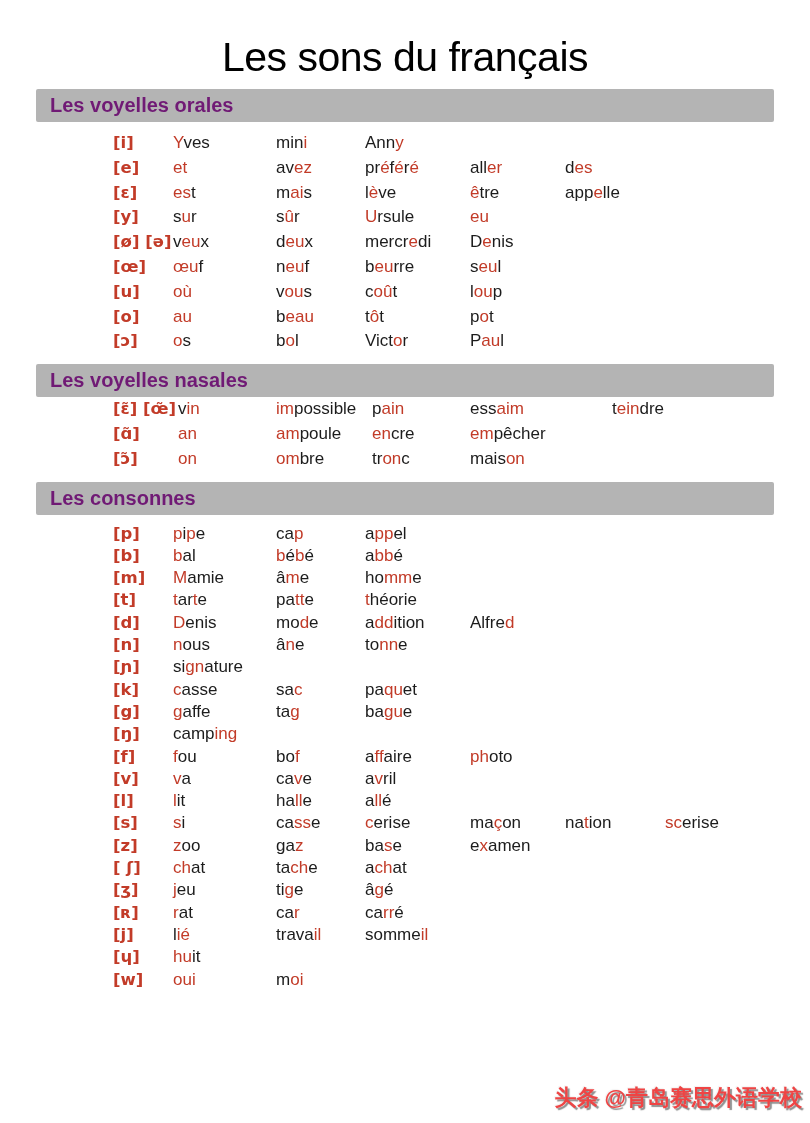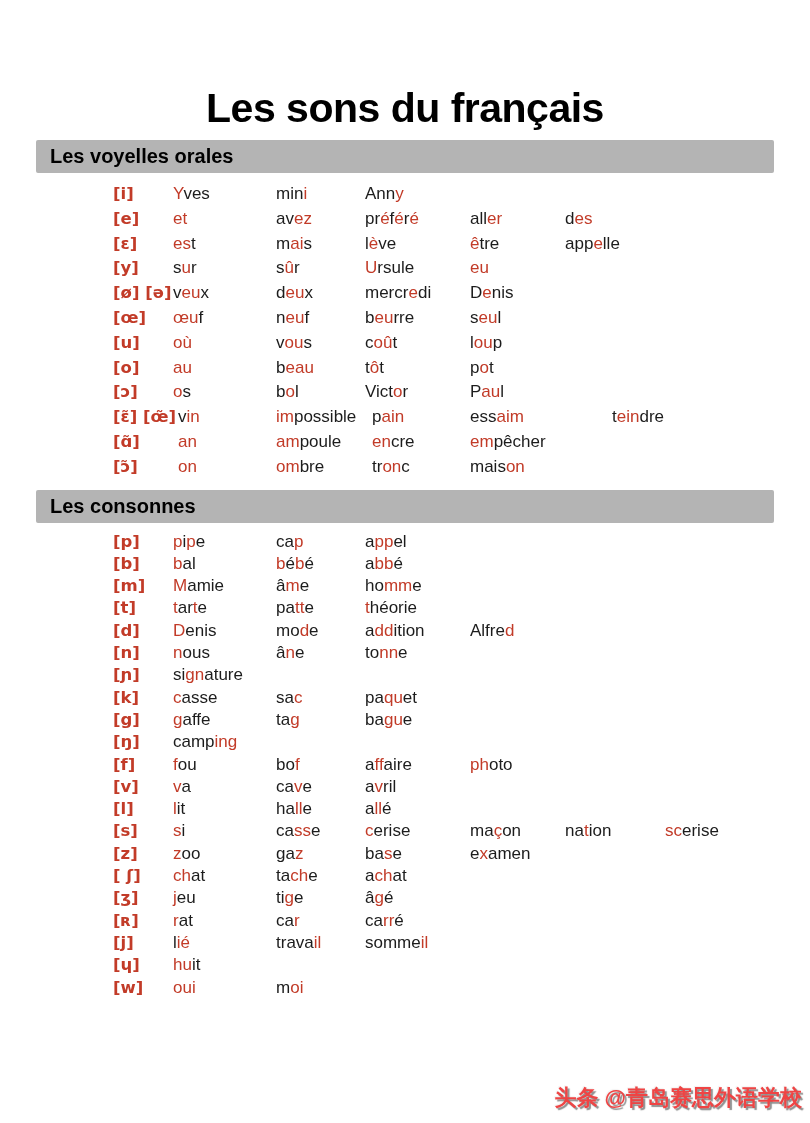--- a/index.html
+++ b/index.html
@@ -5,40 +5,40 @@
   html,body{margin:0;padding:0;background:#fff;}
   .page{
     position:relative;
     width:810px;height:1123px;
     background:#fff;
     overflow:hidden;
     font-family:"Liberation Sans","DejaVu Sans",sans-serif;
     color:#1c1c1c;
   }
   .title{
-    margin:84px 0 0 0;
+    margin:33px 0 0 0;
     text-align:center;
     font-size:41px;
-    font-weight:bold;
+    font-weight:normal;
     letter-spacing:-0.5px;
     line-height:48px;
     color:#000;
   }
   .section-bar{
     margin:0 36px;
     height:33px;
     background:var(--section-bg,#b4b4b4);
     border-radius:2px;
     display:flex;
     align-items:center;
     padding-left:14px;
     box-sizing:border-box;
     font-size:20px;
     font-weight:bold;
-    color:#000000;
+    color:#701a75;
   }
   .bar1{margin-top:8px;}
   .bar2{margin-top:10px;}
   .bar3{margin-top:10px;}
   .rows{
     margin-left:113px;
     font-size:17px;
   }
   .rows-orales{margin-top:9px;}
   .rows-nasales{margin-top:0;}
@@ -146,20 +146,23 @@
       </div>
       <div class="row">
         <span class="sym">[ɔ]</span>
         <span class="word"><span class="hl">o</span><span>s</span></span>
         <span class="word"><span>b</span><span class="hl">o</span><span>l</span></span>
         <span class="word"><span>Vict</span><span class="hl">o</span><span>r</span></span>
         <span class="word"><span>P</span><span class="hl">au</span><span>l</span></span>
       </div>
     </div>
 
+  <div class="section-bar bar2">
+    <span>Les voyelles nasales</span>
+  </div>
   <div class="rows rows-nasales">
       <div class="row">
         <span class="sym">[ɛ̃] [œ̃]</span>
         <span class="word"><span>v</span><span class="hl">in</span></span>
         <span class="word"><span class="hl">im</span><span>possible</span></span>
         <span class="word"><span>p</span><span class="hl">ain</span></span>
         <span class="word"><span>ess</span><span class="hl">aim</span></span>
         <span class="word"><span>t</span><span class="hl">ein</span><span>dre</span></span>
       </div>
       <div class="row">

